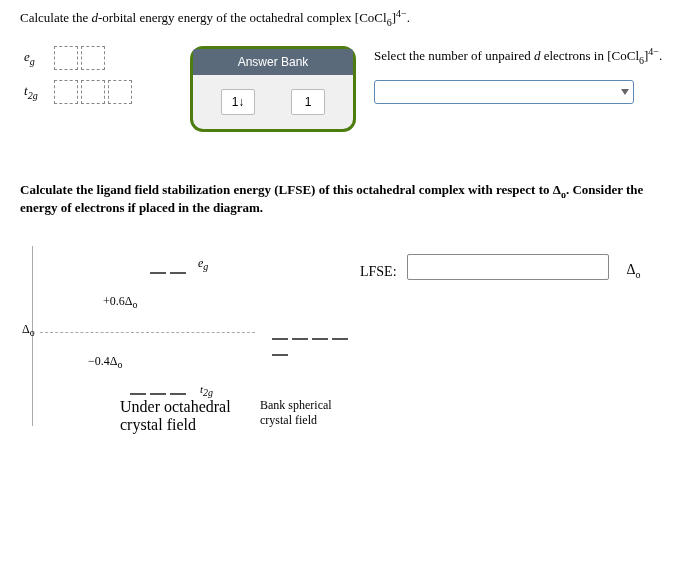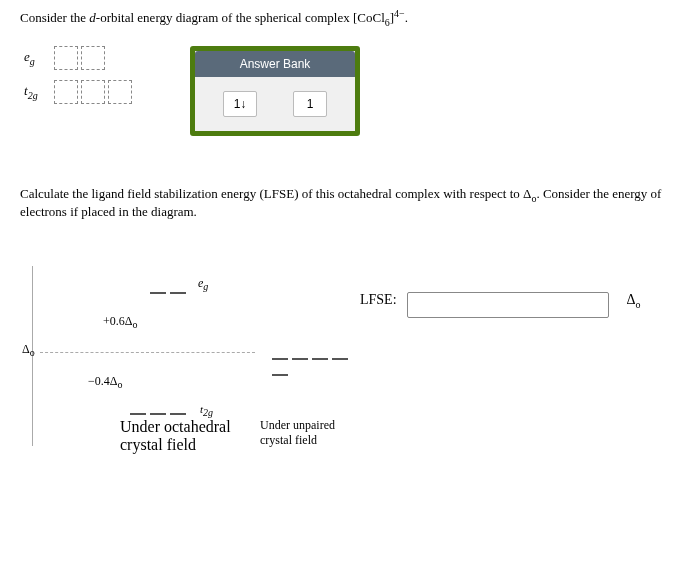--- a/index.html
+++ b/index.html
@@ -29,22 +29,22 @@
 .orb-label { width: 30px; text-align: left; padding-left: 4px; }
 .orb-box {
   width: 22px;
   height: 22px;
   border: 1px dashed #888;
   margin-right: 3px;
 }
 .answer-bank {
   width: 160px;
   background: #f0f0f0;
-  border: 5px solid #4d7c0f;
-  border-radius: 3px;
+  border: 3px solid #4d7c0f;
+  border-radius: 13px;
   padding: 0 0 10px 0;
   margin-right: 18px;
 }
 .answer-bank-header {
   background: #5a6a7a;
   color: #fff;
   font-family: Arial, sans-serif;
   font-size: 12px;
   text-align: center;
   padding: 6px 0;
@@ -80,21 +80,21 @@
   justify-content: flex-end;
   padding: 0 4px;
   box-sizing: border-box;
 }
 .dropdown-caret {
   width: 0; height: 0;
   border-left: 4px solid transparent;
   border-right: 4px solid transparent;
   border-top: 6px solid #666;
 }
-.lfse-question { margin-bottom: 36px; }
+.lfse-question { margin-bottom: 20px; font-weight: bold; }
 .lfse-row { display: flex; align-items: flex-start; }
 .energy-diagram {
   width: 340px;
   height: 200px;
   position: relative;
   font-family: Georgia, serif;
 }
 .axis-v {
   position: absolute;
   left: 12px; top: 10px; bottom: 10px;
@@ -136,37 +136,37 @@
 .col-label-1 {
   position: absolute; left: 100px; top: 162px;
   font-size: 16px; text-align: left;
 }
 .col-label-2 {
   position: absolute; left: 240px; top: 162px;
   font-size: 12px; text-align: left;
 }
 .lfse-input-col {
   display: flex;
-  align-items: flex-start;
-  margin-top: 36px;
+  align-items: flex-end;
+  margin-top: 18px;
 }
 .lfse-label { font-size: 14px; margin-right: 10px; }
 .lfse-input {
   width: 200px;
   height: 24px;
   border: 1px solid #888;
   border-radius: 2px;
 }
 .delta-unit { margin-left: 18px; font-size: 14px; }
 </style>
 </head>
 <body>
 
 <div class="question-text">
-  <span>Consider the </span><span class="ital">d</span><span>-orbital energy diagram of the spherical complex [CoCl</span><span class="sub">6</span><span>]</span><span class="sup">4−</span><span>.</span>
+  <span>Calculate the </span><span class="ital">d</span><span>-orbital energy energy of the octahedral complex [CoCl</span><span class="sub">6</span><span>]</span><span class="sup">4−</span><span>.</span>
 </div>
 
 <div class="row1">
   <div class="orbital-diagram">
     <div class="orb-row">
       <div class="orb-label">
         <span>e</span><span class="sub">g</span>
       </div>
       <div class="orb-box"></div>
       <div class="orb-box"></div>
@@ -182,20 +182,28 @@
   </div>
 
   <div class="answer-bank">
     <div class="answer-bank-header">Answer Bank</div>
     <div class="answer-bank-body">
       <div class="tile">1↓</div>
       <div class="tile">1</div>
     </div>
   </div>
 
+  <div class="right-col">
+    <div class="question-right">
+      <span>Select the number of unpaired </span><span class="ital">d</span><span> electrons in [CoCl</span><span class="sub">6</span><span>]</span><span class="sup">4−</span><span>.</span>
+    </div>
+    <div class="dropdown">
+      <div class="dropdown-caret"></div>
+    </div>
+  </div>
 </div>
 
 <div class="lfse-question">
   <span>Calculate the ligand field stabilization energy (LFSE) of this octahedral complex with respect to Δ</span><span class="sub">o</span><span>. Consider the energy of electrons if placed in the diagram.</span>
 </div>
 
 <div class="lfse-row">
   <div class="energy-diagram">
     <div class="axis-v"></div>
     <div class="eg-line"><span></span><span></span></div>
@@ -215,21 +223,21 @@
     </div>
     <div class="t2g-line"><span></span><span></span><span></span></div>
     <div class="t2glabel">
       <span>t</span><span class="sub">2g</span>
     </div>
     <div class="col-label-1">
       <div>Under octahedral</div>
       <div>crystal field</div>
     </div>
     <div class="col-label-2">
-      <div>Under unpaired</div>
+      <div>Bank spherical</div>
       <div>crystal field</div>
     </div>
   </div>
 
   <div class="lfse-input-col">
     <div class="lfse-label">LFSE:</div>
     <div class="lfse-input"></div>
     <div class="delta-unit">
       <span>Δ</span><span class="sub">o</span>
     </div>

